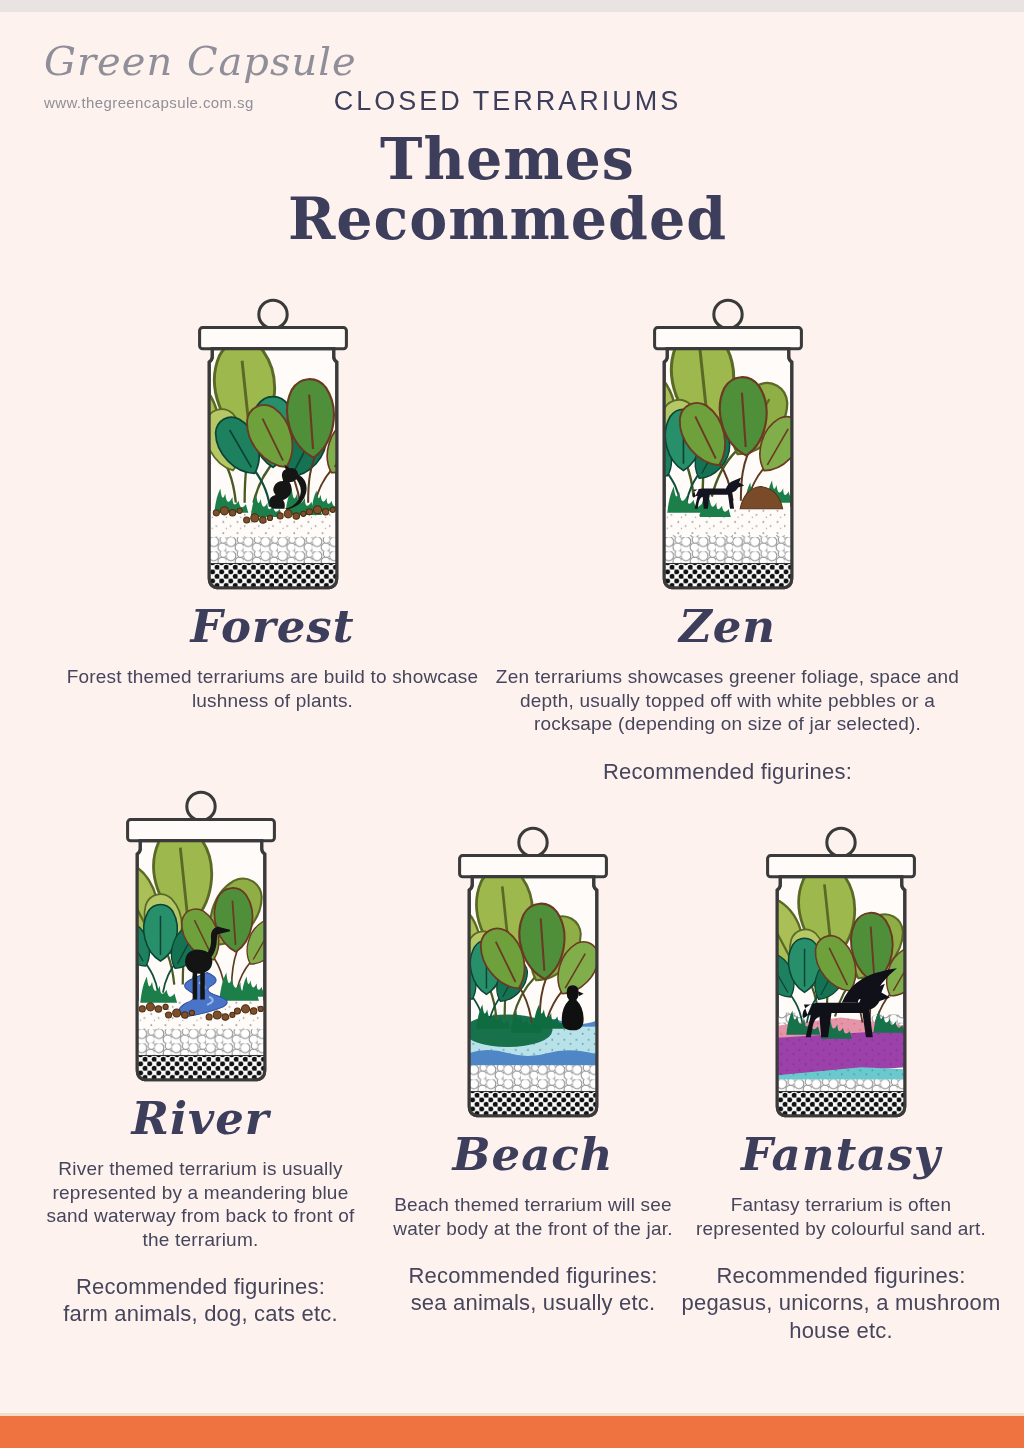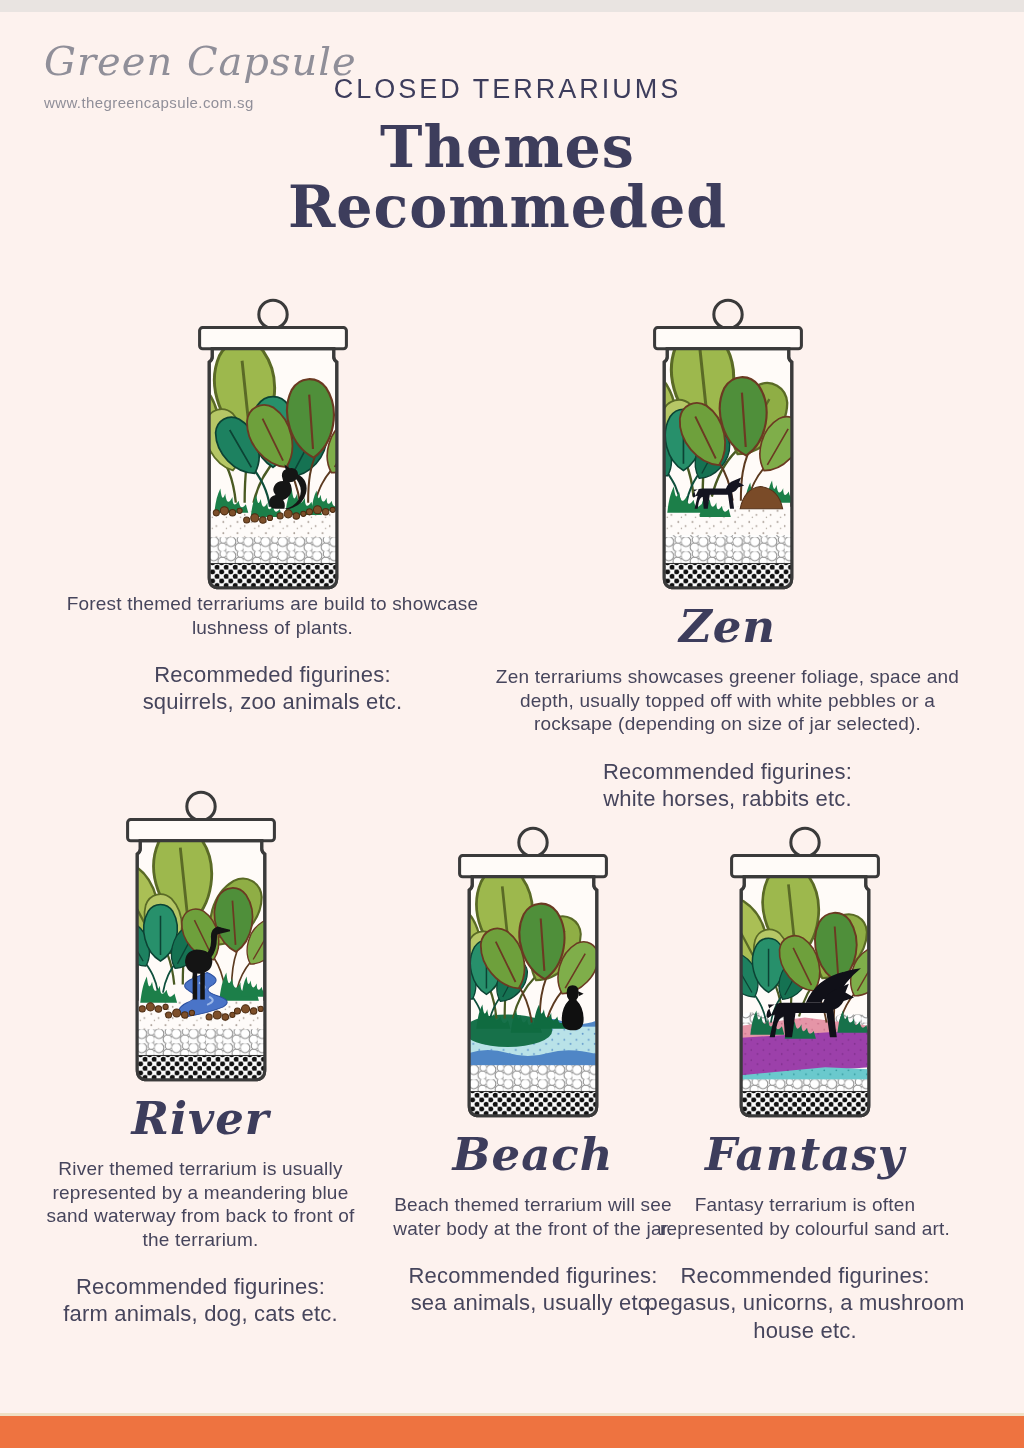--- a/index.html
+++ b/index.html
@@ -13,33 +13,33 @@
     background:var(--background);overflow:hidden;
     font-family:"Liberation Sans",sans-serif;color:var(--text);
   }
   
   .logo{position:absolute;left:44px;top:26px;}
   .brand{
     font-family:"DejaVu Serif",serif;font-style:italic;font-size:40px;
     color:var(--gray);letter-spacing:1px;
   }
   .website{font-size:15px;color:var(--gray);margin-top:10px;letter-spacing:.4px;}
-  .masthead{position:absolute;left:280px;top:62px;width:455px;text-align:center;}
+  .masthead{position:absolute;left:280px;top:74px;width:455px;text-align:center;}
   .eyebrow{font-size:27px;letter-spacing:3px;color:var(--navy);}
   .title{
     font-family:"DejaVu Serif",serif;font-weight:bold;font-size:57px;
     line-height:1.06;color:var(--navy);margin-top:12px;letter-spacing:1px;
   }
   
   .theme{position:absolute;text-align:center;}
   .t-forest{left:50px;top:284px;width:445px;}
   .t-zen{left:495px;top:284px;width:465px;}
   .t-river{left:28px;top:776px;width:345px;}
   .t-beach{left:368px;top:812px;width:330px;}
-  .t-fantasy{left:642px;top:812px;width:326px;}
+  .t-fantasy{left:678px;top:812px;width:326px;}
   .jar{display:block;margin:0 auto;width:162px;height:296px;}
   .tname{
     font-family:"DejaVu Serif",serif;font-style:italic;font-weight:bold;
     font-size:45px;color:var(--navy);margin:8px 0 12px;letter-spacing:1px;
   }
   .tdesc{font-size:19px;line-height:1.24;color:var(--text);margin:0 auto;letter-spacing:.2px;}
   .trec{font-size:22px;line-height:1.24;color:var(--text);margin:22px auto 0;letter-spacing:.2px;}
   .t-forest .tdesc{max-width:425px;}
   .t-zen .tdesc{max-width:465px;}
   .t-river .tdesc,.t-beach .tdesc,.t-fantasy .tdesc{max-width:330px;}
@@ -184,22 +184,22 @@
           <use href="#soil" transform="translate(32,212)"></use>
           <use href="#soil" transform="translate(62,219)"></use>
           <use href="#soil" transform="translate(95,215)"></use>
           <use href="#soil" transform="translate(124,211)"></use>
         </g>
         <rect x="17" y="238" width="126" height="30" fill="url(#pat-pebbles)"></rect>
         <rect x="17" y="264" width="126" height="24" fill="url(#pat-charcoal)" stroke="#333"></rect>
       </g>
       <path class="glass-top" d="M20,52 H140 V60 Q140,63 143,65 V278 Q143,288 133,288 H27 Q17,288 17,278 V65 Q20,63 20,60 Z"></path>
     </svg>
+    <h2 class="tname">Forest</h2>
     <p class="tdesc">Forest themed terrariums are build to showcase lushness of plants.</p>
-    <p class="trec"><span>Recommeded figurines:</span><br><span>squirrels, zoo animals etc.</span></p>
   </section>
 
   <section class="theme t-zen">
     <svg class="jar" viewBox="0 0 160 292">
       <circle class="ring" cx="80" cy="18" r="14"></circle>
       <rect class="glass" x="7.5" y="31" width="145" height="21" rx="3"></rect>
       <clipPath id="clip-z">
           <path d="M20,52 H140 V60 Q140,63 143,65 V278 Q143,288 133,288 H27 Q17,288 17,278 V65 Q20,63 20,60 Z"></path>
         </clipPath>
       <path class="glass" d="M20,52 H140 V60 Q140,63 143,65 V278 Q143,288 133,288 H27 Q17,288 17,278 V65 Q20,63 20,60 Z"></path>
@@ -218,21 +218,21 @@
         </g>
         <path d="M92,210 Q96,190 112,188 Q130,190 134,210 Z" fill="#7a4b28" stroke="#56331a"></path>
         <use href="#horse" transform="translate(44,178)" fill="#141420"></use>
         <rect x="17" y="236" width="126" height="32" fill="url(#pat-pebbles)"></rect>
         <rect x="17" y="264" width="126" height="24" fill="url(#pat-charcoal)" stroke="#333"></rect>
       </g>
       <path class="glass-top" d="M20,52 H140 V60 Q140,63 143,65 V278 Q143,288 133,288 H27 Q17,288 17,278 V65 Q20,63 20,60 Z"></path>
     </svg>
     <h2 class="tname">Zen</h2>
     <p class="tdesc">Zen terrariums showcases greener foliage, space and depth, usually topped off with white pebbles or a rocksape (depending on size of jar selected).</p>
-    <p class="trec"><span>Recommended figurines:</span><br><span>white horses, rabbits etc.</span></p>
+    <p class="trec"><span>Recommended figurines:</span><br></p>
   </section>
 
   <section class="theme t-river">
     <svg class="jar" viewBox="0 0 160 292">
       <circle class="ring" cx="80" cy="18" r="14"></circle>
       <rect class="glass" x="7.5" y="31" width="145" height="21" rx="3"></rect>
       <clipPath id="clip-r">
           <path d="M20,52 H140 V60 Q140,63 143,65 V278 Q143,288 133,288 H27 Q17,288 17,278 V65 Q20,63 20,60 Z"></path>
         </clipPath>
       <path class="glass" d="M20,52 H140 V60 Q140,63 143,65 V278 Q143,288 133,288 H27 Q17,288 17,278 V65 Q20,63 20,60 Z"></path>

